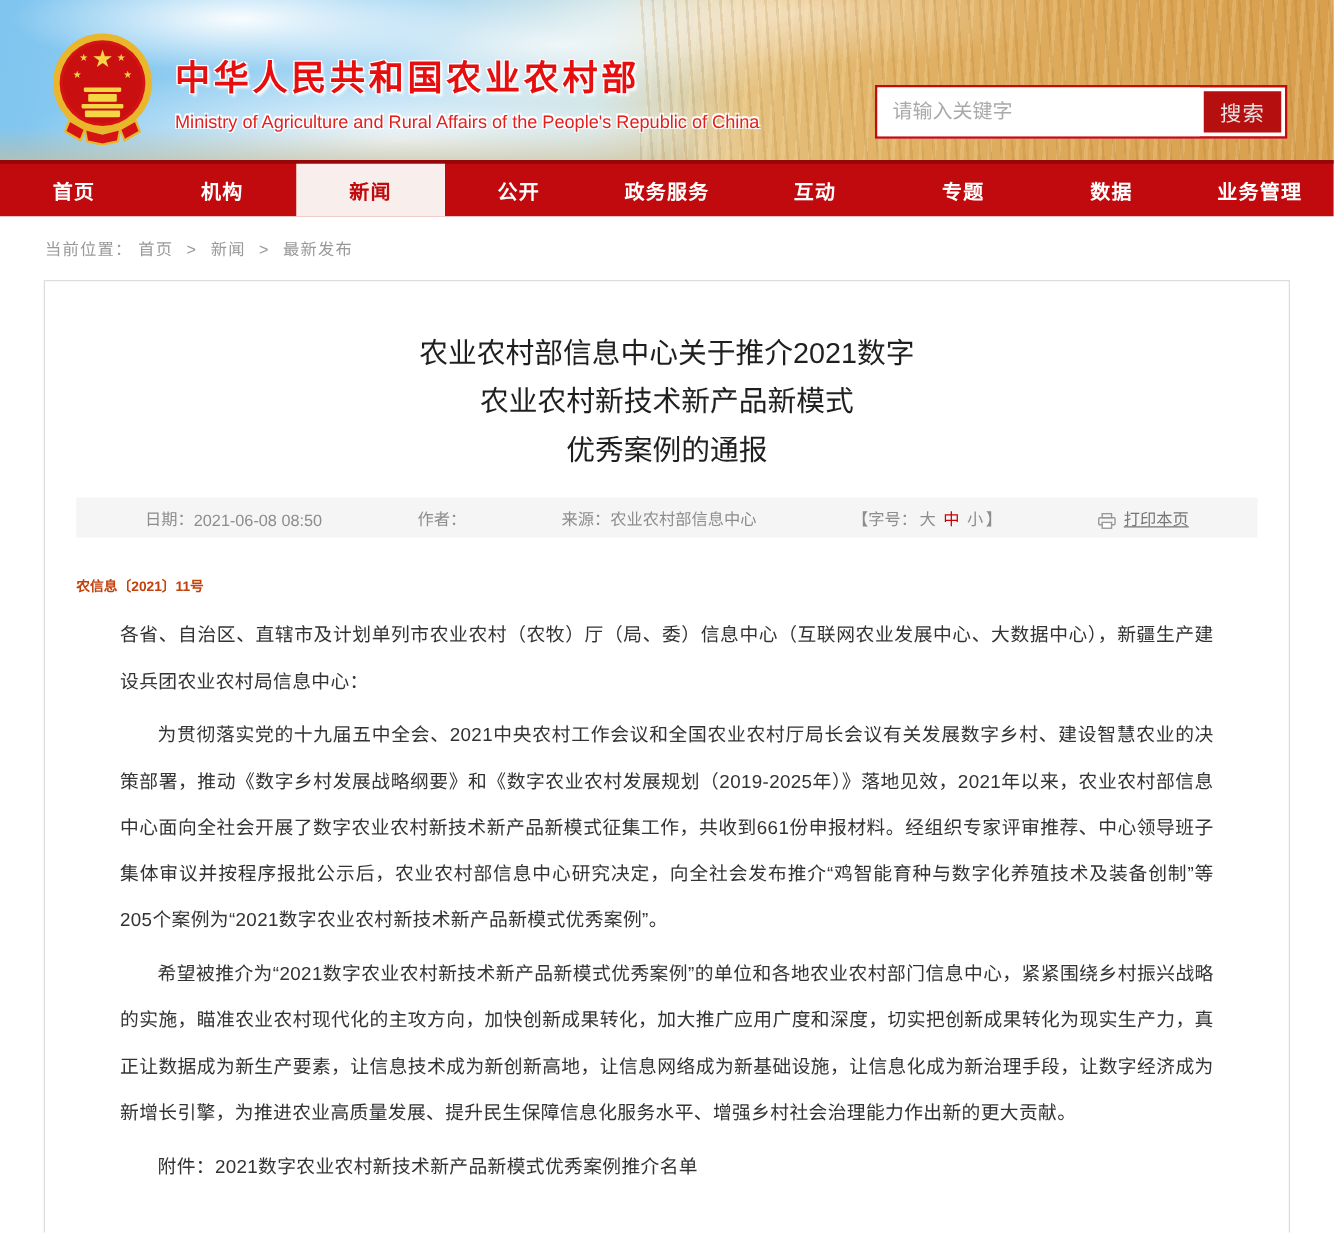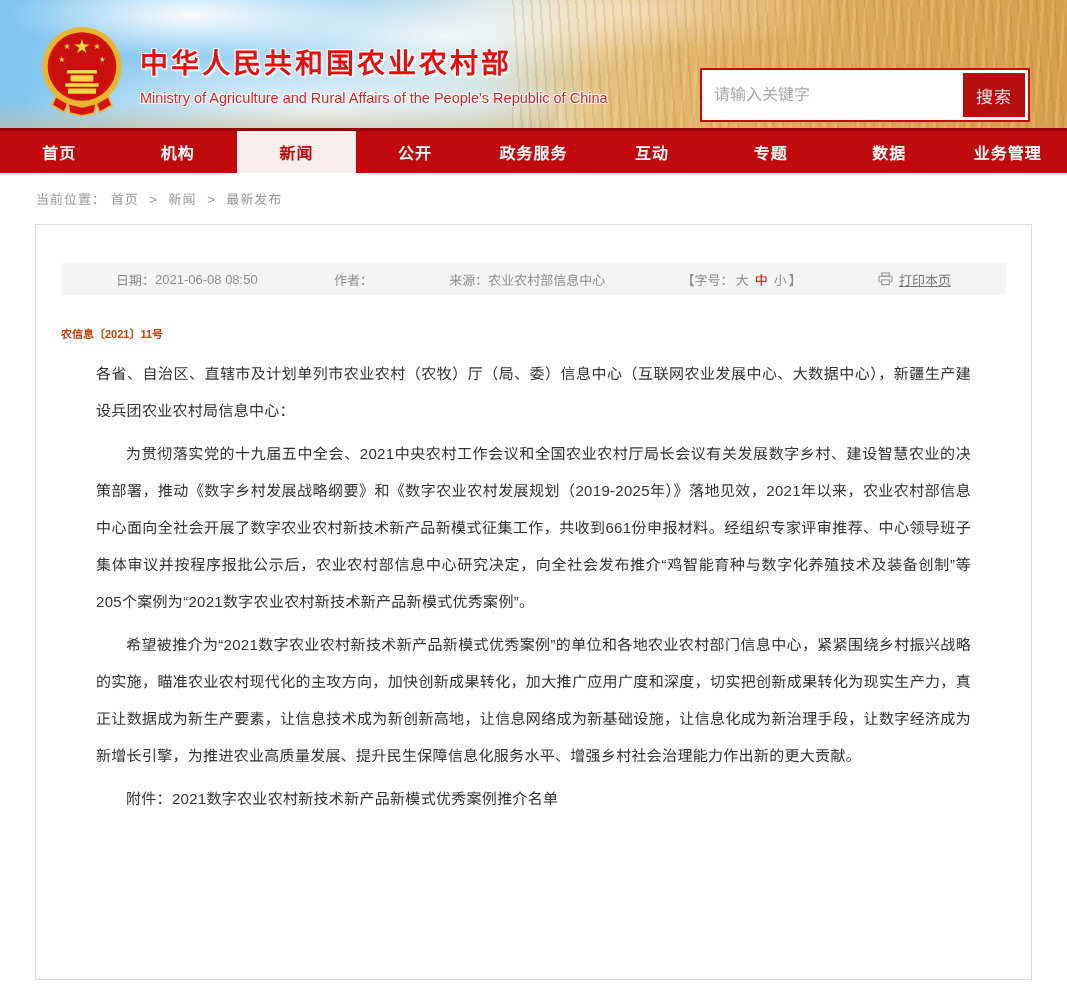--- a/index.html
+++ b/index.html
@@ -39,21 +39,21 @@
     font-size:28px; font-weight:bold; letter-spacing:3px; color:#e60f0f;
     font-family:"Liberation Serif","DejaVu Serif",serif;
     text-shadow:-1px -1px 0 #fff, 1px -1px 0 #fff, -1px 1px 0 #fff, 1px 1px 0 #fff, 2px 2px 2px rgba(255,255,255,.8);
     line-height:48px; white-space:nowrap;
   }
   .site-subtitle {
     font-size:14.5px; color:#e32020; margin-top:2px; white-space:nowrap;
     text-shadow:-1px -1px 0 #fff, 1px -1px 0 #fff, -1px 1px 0 #fff, 1px 1px 0 #fff;
   }
   .search-box {
-    position:absolute; right:37px; top:68px; width:330px; height:54px; z-index:4;
+    position:absolute; right:37px; top:68px; width:330px; height:43px; z-index:4;
     background:#fff; border:2px solid #c30d0d; display:flex; align-items:stretch;
   }
   .search-input {
     flex:1 1 auto; border:none; outline:none; padding:0 12px; font-size:16px; color:#333; min-width:0;
     font-family:inherit;
   }
   .search-input::placeholder { color:#aaa; }
   .search-btn {
     flex:0 0 auto; width:62px; margin:3px; border:none; background:#b50f0f; color:#e5e5e5;
     font-size:17px; cursor:pointer; font-family:inherit; letter-spacing:1px;
@@ -85,21 +85,21 @@
   .article-title {
     text-align:center; font-size:23px; color:#1f1f1f; line-height:39px;
     font-family:"Liberation Sans","DejaVu Sans",sans-serif; font-weight:500;
     margin-bottom:18px;
   }
   .meta-bar {
     background:#f5f5f5; height:32px; display:flex; align-items:center;
     justify-content:space-between; padding:0 55px; font-size:13px; color:#8d8d8d;
     margin:0 0 6px 0;
   }
-  .meta-item { white-space:nowrap; display:flex; align-items:center; }
+  .meta-item { white-space:nowrap; display:flex; align-items:flex-end; }
   .fs-mid { color:#c00; margin:0 4px; cursor:pointer; }
   .fs-opt { cursor:pointer; margin:0 2px; }
   .print-item { cursor:pointer; color:#777;text-decoration:underline; }
   .print-icon { width:15px; height:14px; margin-right:6px; display:inline-block; }
 
   .doc-number {
     text-align:left; font-weight:bold; font-size:11px; color:#c2410c;
     margin:30px 0 14px 0;
   }
   .article-body { padding:0 35px; }
@@ -161,20 +161,25 @@
     <span>当前位置：</span>
     <a>首页</a>
     <span class="crumb-sep">&gt;</span>
     <a>新闻</a>
     <span class="crumb-sep">&gt;</span>
     <a>最新发布</a>
   </div>
 
   <div class="panel">
 
+    <div class="article-title">
+      <div>农业农村部信息中心关于推介2021数字</div>
+      <div>农业农村新技术新产品新模式</div>
+      <div>优秀案例的通报</div>
+    </div>
 
     <div class="meta-bar">
       <span class="meta-item">
         <span>日期：</span>
         <span>2021-06-08 08:50</span>
       </span>
       <span class="meta-item">
         <span>作者：</span>
         <span></span>
       </span>

